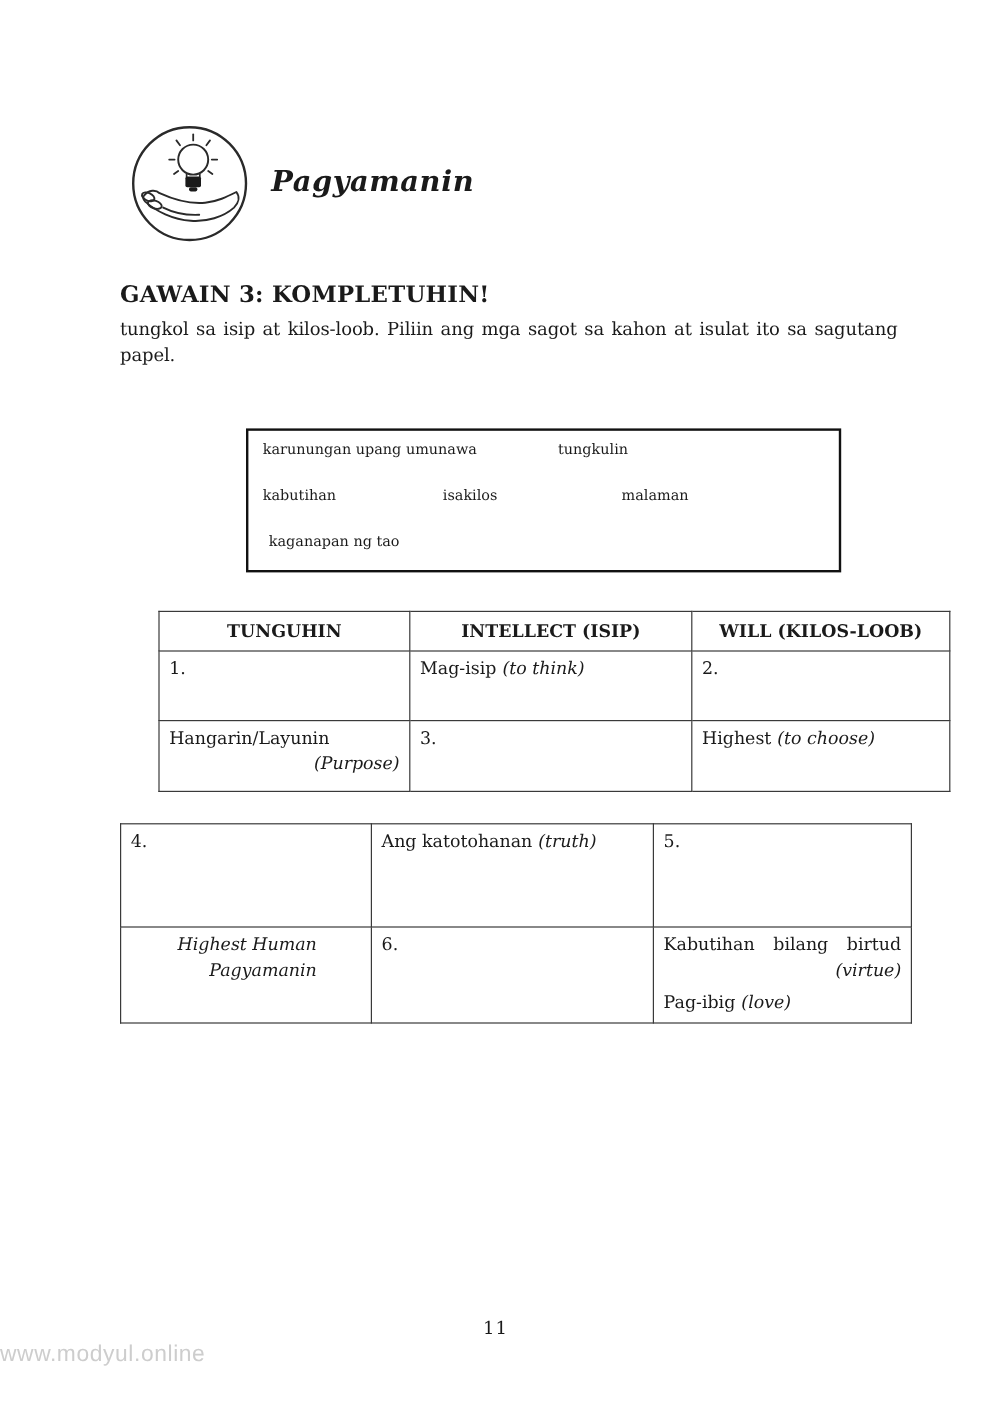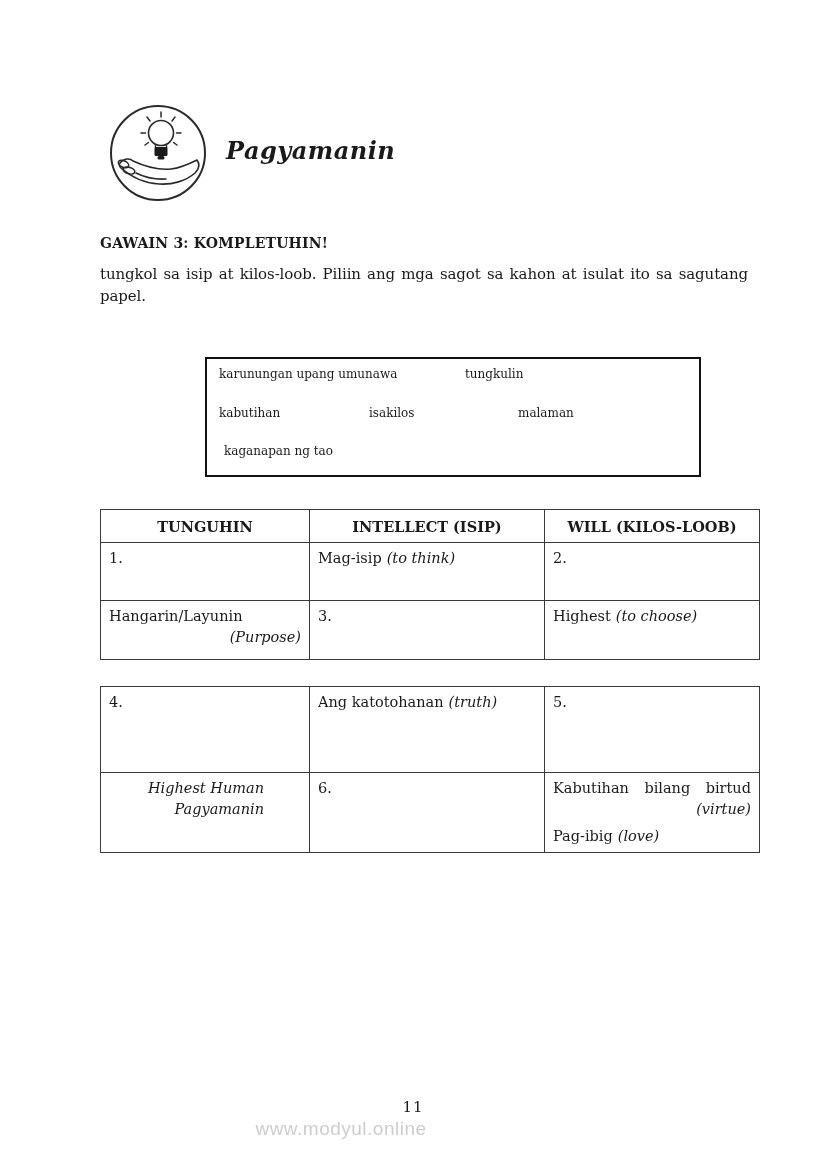--- a/index.html
+++ b/index.html
@@ -7,21 +7,21 @@
     position:relative; width:826px; height:1169px; background:#ffffff;
     font-family:"DejaVu Serif", serif; color:#1a1a1a; overflow:hidden;
   }
   .logo { position:absolute; left:108px; top:103px; width:100px; height:100px; }
   .title {
     position:absolute; left:226px; top:136px; margin:0;
     font-size:24px; font-weight:bold; font-style:italic; letter-spacing:0.5px;
   }
   .heading {
     position:absolute; left:100px; top:235px;
-    font-size:14px; font-weight:bold; letter-spacing:0.2px;
+    font-size:19px; font-weight:bold; letter-spacing:0.2px;
   }
   .instructions {
     position:absolute; left:100px; top:264px; width:648px;
     font-size:15px; line-height:21.5px; letter-spacing:-0.1px;
   }
   .jline { text-align:justify; text-align-last:justify; }
   .b { font-weight:bold; }
   .it { font-style:italic;text-align:right; }
   .sp { padding-left:5px; }
 
@@ -34,21 +34,21 @@
   .wb-1 { left:258px; top:8px; }
   .wb-2 { left:12px;  top:47px; }
   .wb-3 { left:162px; top:47px; }
   .wb-4 { left:311px; top:47px; }
   .wb-5 { left:17px;  top:85px; }
 
   table.ctable {
     position:absolute; left:100px; width:659px;
     border-collapse:collapse; table-layout:fixed; font-size:14.5px;
   }
-  .t1 { top:509px; }
+  .t1 { top:509px;margin-left:32px; }
   .t2 { top:686px; }
   .ctable td, .ctable th {
     border:1.3px solid #3a3a3a; vertical-align:top;
     padding:5px 8px; line-height:21px; text-align:left; overflow:hidden;
   }
   .ctable th {
     font-weight:bold; text-align:center; vertical-align:middle;
     padding:3px 2px; height:26px;
   }
   .t1 tr.r1 td { height:47px; }
@@ -57,21 +57,21 @@
   .t2 tr.r2 td { height:69px; }
   .cell-j { text-align:justify; text-align-last:justify; }
   .p2 { margin-top:6px; }
   .narrow { display:block; max-width:155px; }
 
   .pagenum {
     position:absolute; left:0; top:1098px; width:826px; text-align:center;
     font-size:15px; letter-spacing:1px;
   }
   .watermark {
-    position:absolute; left:0; top:1118px; width:682px; text-align:center;
+    position:absolute; left:0; top:1118px; width:682px; 
     font-size:19px; color:#cdcdcd; letter-spacing:0.5px;
     font-family:"Liberation Sans", sans-serif;
   }
 </style>
 </head>
 <body>
 
 <div class="page">
 
   <div class="logo">

